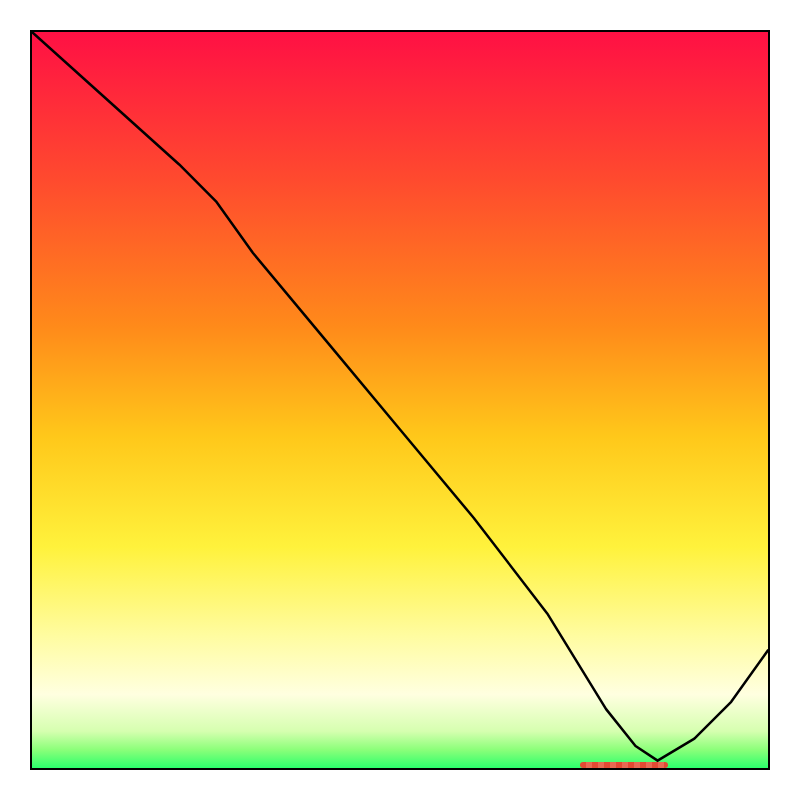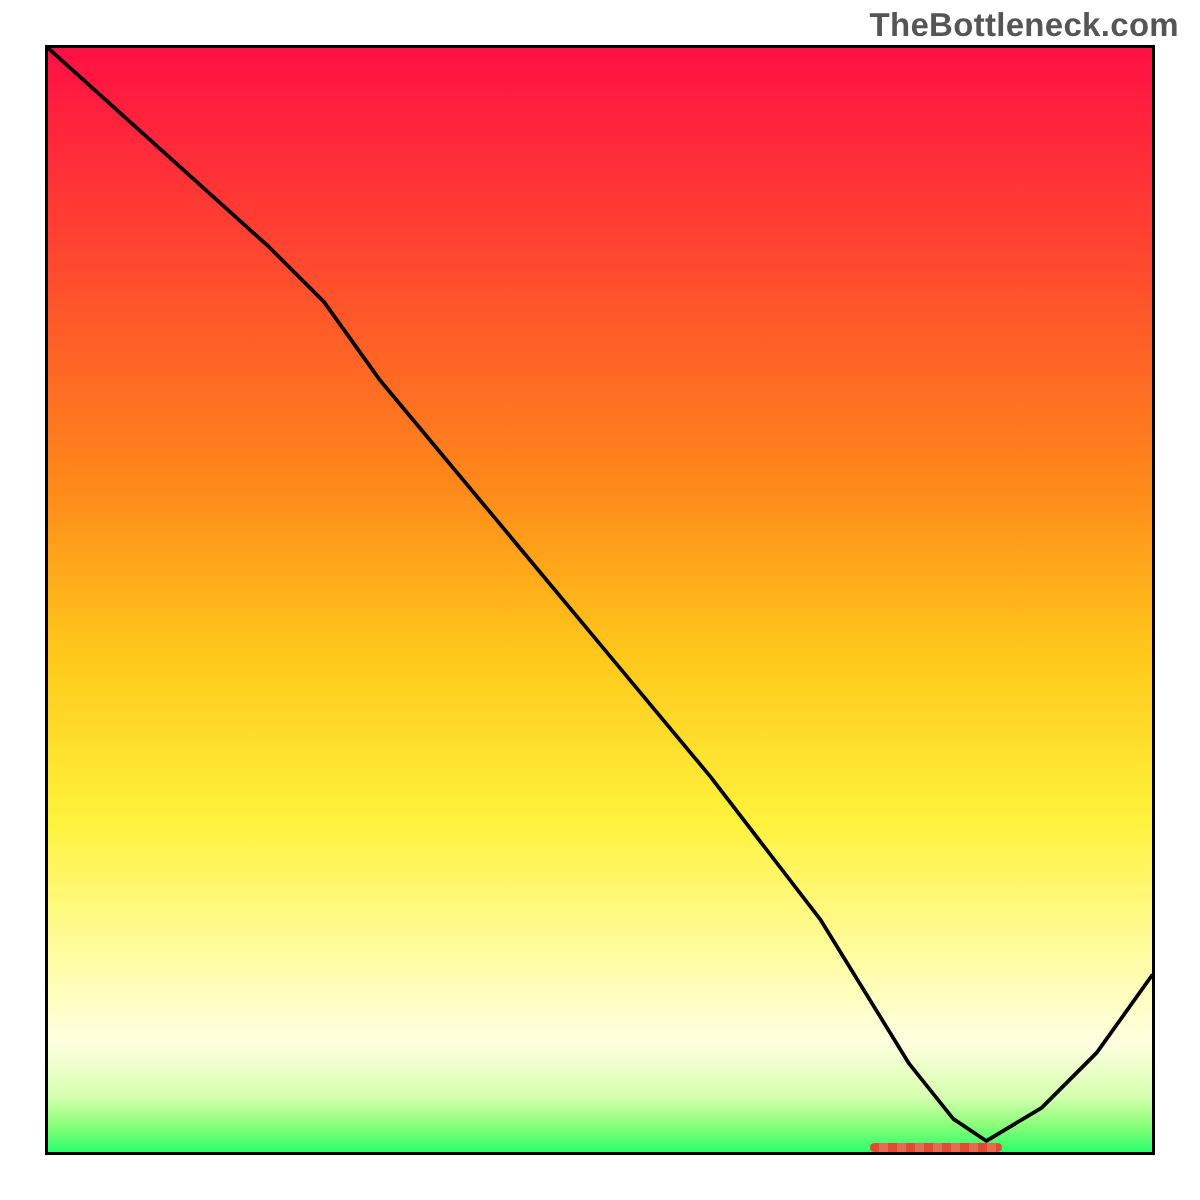--- a/index.html
+++ b/index.html
@@ -61,21 +61,20 @@
     );
     border-radius: 3px;
     filter: blur(0.5px);
   }
 </style>
 </head>
 <body>
 
 <div class="stage">
 
-  <div class="watermark">TheBottleneck.com</div>
 
   <div class="plot-frame">
 
     <div class="gradient-fill" id="gradient-fill" style="background: linear-gradient(rgb(255, 16, 68) 0%, rgb(255, 74, 46) 20%, rgb(255, 138, 26) 40%, rgb(255, 200, 26) 55%, rgb(255, 242, 60) 70%, rgb(255, 252, 160) 82%, rgb(255, 255, 224) 90%, rgb(214, 255, 176) 95%, rgb(140, 255, 122) 97.5%, rgb(44, 255, 108) 100%);"></div>
 
     <div class="marker-strip" id="marker-strip" style="left: 547.6px; width: 88.8px; top: 729.6px;"></div>
 
     <svg class="overlay" viewBox="0 0 740 740" preserveAspectRatio="none">
       <path id="line-path" fill="none" stroke="#000000" stroke-width="2.5" stroke-linejoin="round" stroke-linecap="round" d="M0.0 0.0 L74.0 66.6 L148.0 133.2 L185.0 170.2 L222.0 222.0 L296.0 310.8 L370.0 399.6 L444.0 488.4 L518.0 584.6 L577.2 680.8 L606.8 717.8 L629.0 732.6 L666.0 710.4 L703.0 673.4 L740.0 621.6"></path>
     </svg>

